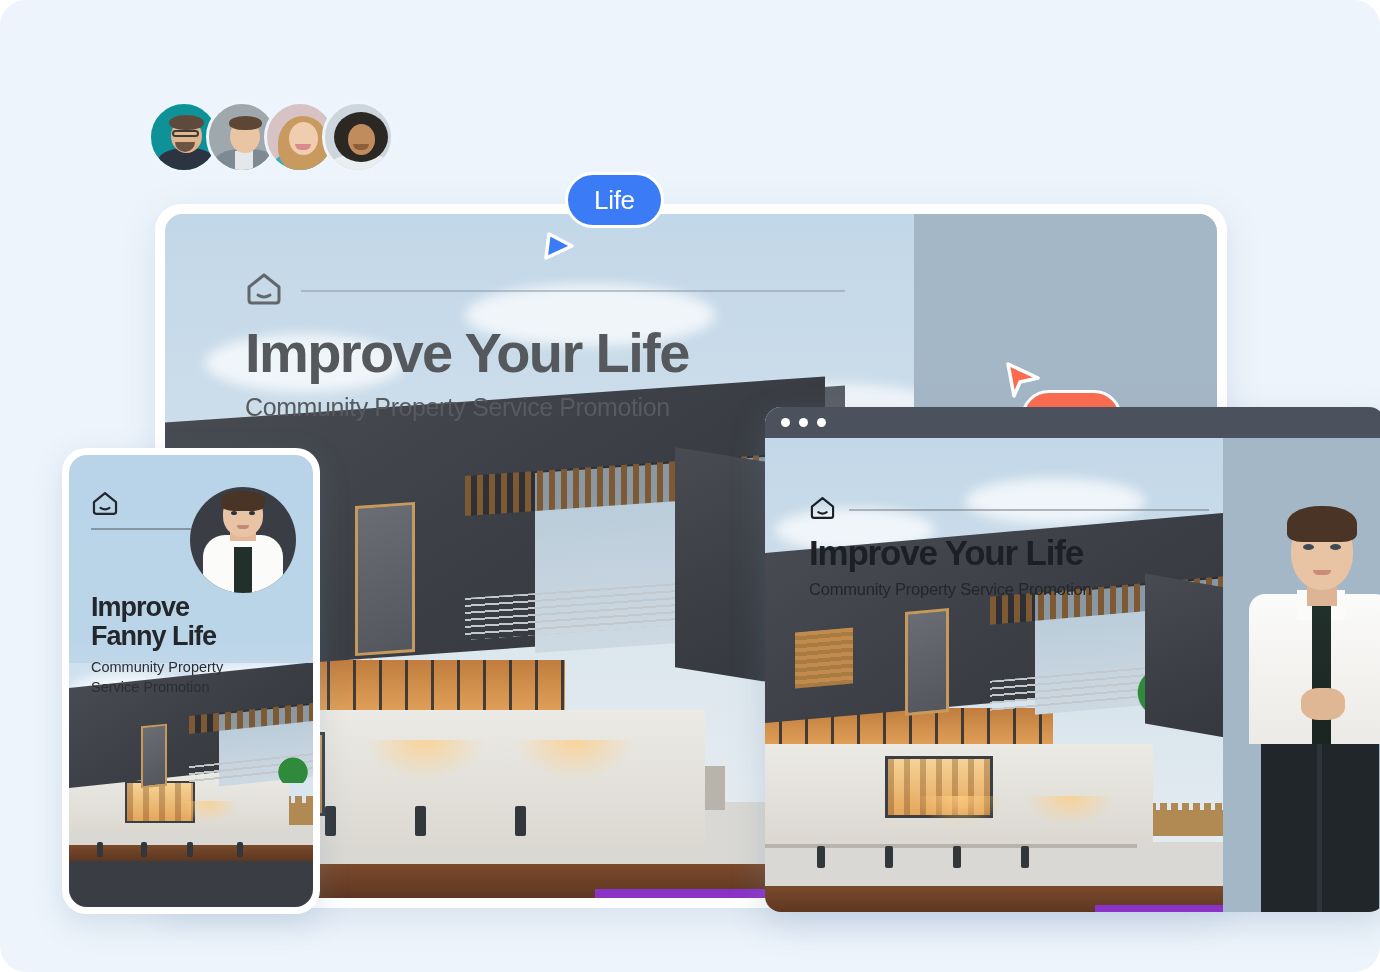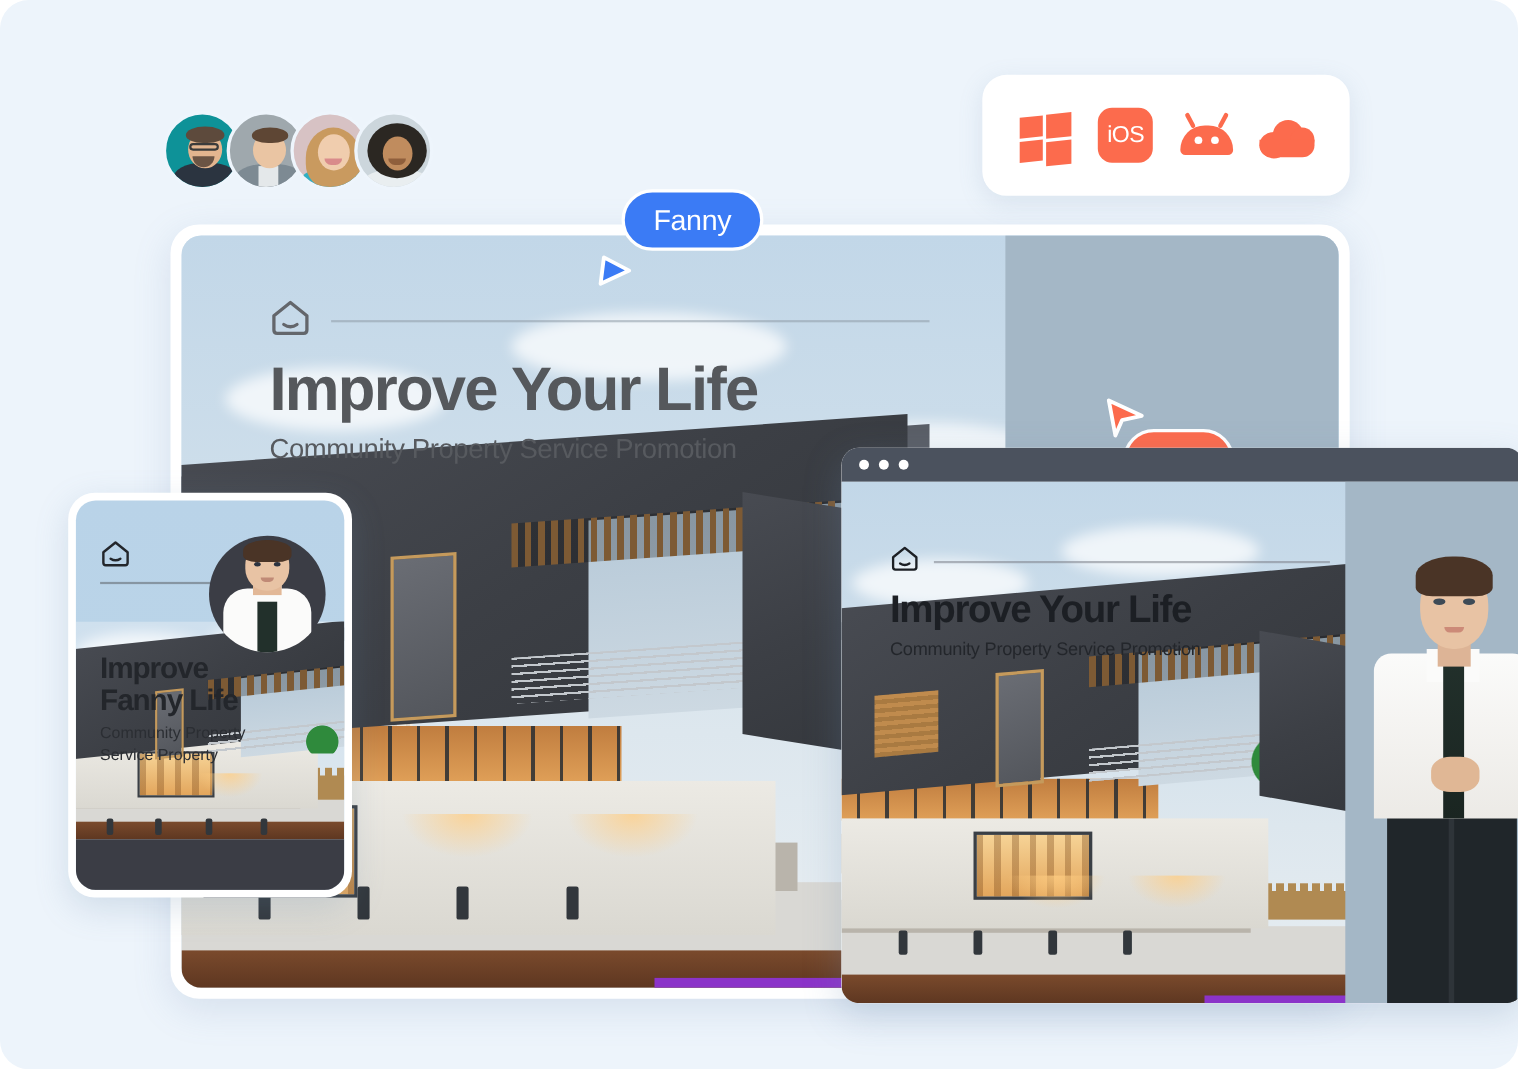--- a/index.html
+++ b/index.html
@@ -134,21 +134,21 @@
     position: absolute; display: flex; align-items: center; justify-content: center;
     height: 56px; padding: 0 26px; border-radius: 28px;
     color: #fff; font-size: 26px; letter-spacing: -0.3px;
     border: 3px solid #fff;
   }
   .cursor-arrow { position: absolute; }
 
   
   #mobile-card {
     position: absolute; left: 62px; top: 448px;
-    width: 258px; height: 368px;
+    width: 258px; height: 466px;
     background: #ffffff; border-radius: 24px; padding: 7px;
     box-shadow: 0 10px 30px rgba(110,140,175,0.22);
   }
   #mobile-canvas {
     position: relative; width: 100%; height: 100%;
     border-radius: 18px; overflow: hidden;
     background: linear-gradient(180deg,#b9d3e8 0%,#bad4e8 40%,#cfdfeb 62%,#dfe8ef 100%);
   }
   .mc-avatar {
     position: absolute; right: 17px; top: 32px;
@@ -217,44 +217,20 @@
       <div style="position:absolute;left:28px;top:40px;width:16px;height:6px;background:#d98b8b;border-radius:0 0 8px 8px"></div>
     </div>
     <div class="avatar" style="background:#ccd6dc">
       <div class="av-body" style="left:5px;top:50px;width:62px;height:28px;background:#e9eef0"></div>
       <div class="av-hair" style="left:9px;top:8px;width:54px;height:50px;background:#2b2722;border-radius:50%"></div>
       <div class="av-head" style="left:23px;top:20px;width:27px;height:31px;background:#c08c5e"></div>
       <div style="position:absolute;left:28px;top:40px;width:16px;height:6px;background:#8f5f3c;border-radius:0 0 8px 8px"></div>
     </div>
   </div>
 
-  <div id="platform-panel">
-    <div class="plat-icon">
-      <div class="win-q" style="left:4px;  top:10px; width:21px; height:19px; transform:skewY(-6deg)"></div>
-      <div class="win-q" style="left:28px; top:7px;  width:23px; height:22px; transform:skewY(-6deg)"></div>
-      <div class="win-q" style="left:4px;  top:32px; width:21px; height:19px; transform:skewY(-6deg)"></div>
-      <div class="win-q" style="left:28px; top:32px; width:23px; height:22px; transform:skewY(-6deg)"></div>
-    </div>
-    <div class="plat-icon" style="display:flex;align-items:center;justify-content:center">
-      <div class="ios-sq">iOS</div>
-    </div>
-    <div class="plat-icon">
-      <div class="and-ant" style="left:10px; transform:rotate(-28deg)"></div>
-      <div class="and-ant" style="right:10px; transform:rotate(28deg)"></div>
-      <div class="and-body"></div>
-      <div class="and-eye" style="left:16px;top:28px"></div>
-      <div class="and-eye" style="right:16px;top:28px"></div>
-    </div>
-    <div class="plat-icon">
-      <div class="cl-b" style="left:2px;  top:24px; width:26px; height:24px"></div>
-      <div class="cl-b" style="left:14px; top:13px; width:28px; height:28px"></div>
-      <div class="cl-b" style="left:30px; top:20px; width:22px; height:22px"></div>
-      <div class="cl-base"></div>
-    </div>
-  </div>
 
   <div id="main-poster">
     <div id="main-canvas">
 
       <div class="house">
         <div class="sky"></div>
         <div class="cloud-p" style="left:40px;  top:120px; width:200px; height:58px"></div>
         <div class="cloud-p" style="left:300px; top:70px;  width:250px; height:62px"></div>
         <div class="cloud-p" style="left:560px; top:170px; width:230px; height:60px"></div>
         <div class="cloud-p" style="left:120px; top:300px; width:300px; height:70px"></div>
@@ -306,21 +282,21 @@
       </div>
 
     </div>
   </div>
 
   <div class="cursor-arrow" style="left:536px; top:222px">
     <svg width="46" height="46" viewBox="0 0 46 46">
       <path d="M36 24 L10 36 L13 12 Z" fill="#3b7bf5" stroke="#fff" stroke-width="3.5" stroke-linejoin="round"></path>
     </svg>
   </div>
-  <div class="cursor-label" style="left:565px; top:172px; background:#3b7bf5">Fanny</div>
+  <div class="cursor-label" style="left:565px; top:172px; background:#3b7bf5">Life</div>
 
   <div class="cursor-arrow" style="left:1000px; top:356px">
     <svg width="46" height="46" viewBox="0 0 46 46">
       <path d="M8 8 L38 22 L20 26 L14 40 Z" fill="#fc6b4d" stroke="#fff" stroke-width="3.5" stroke-linejoin="round"></path>
     </svg>
   </div>
   <div class="cursor-label" style="left:1021px; top:390px; background:#fc6b4d">You</div>
 
   <div id="mobile-card">
     <div id="mobile-canvas">
@@ -372,21 +348,21 @@
             <path d="M13 23 Q19 27 25 23" fill="none" stroke="#23262b" stroke-width="3" stroke-linecap="round"></path>
           </svg>
         </span>
         <div class="rule" style="width:100px;margin-top:8px;background:#5d6268"></div>
       </div>
 
       <div style="position:absolute;left:22px;top:138px;width:190px">
         <div class="mc-title">Improve</div>
         <div class="mc-title">Fanny Life</div>
         <div class="mc-sub">Community Property</div>
-        <div class="mc-sub" style="margin-top:0">Service Property</div>
+        <div class="mc-sub" style="margin-top:0">Service Promotion</div>
       </div>
 
     </div>
   </div>
 
   <div id="browser">
     <div id="browser-bar">
       <span class="dot"></span>
       <span class="dot"></span>
       <span class="dot"></span>

